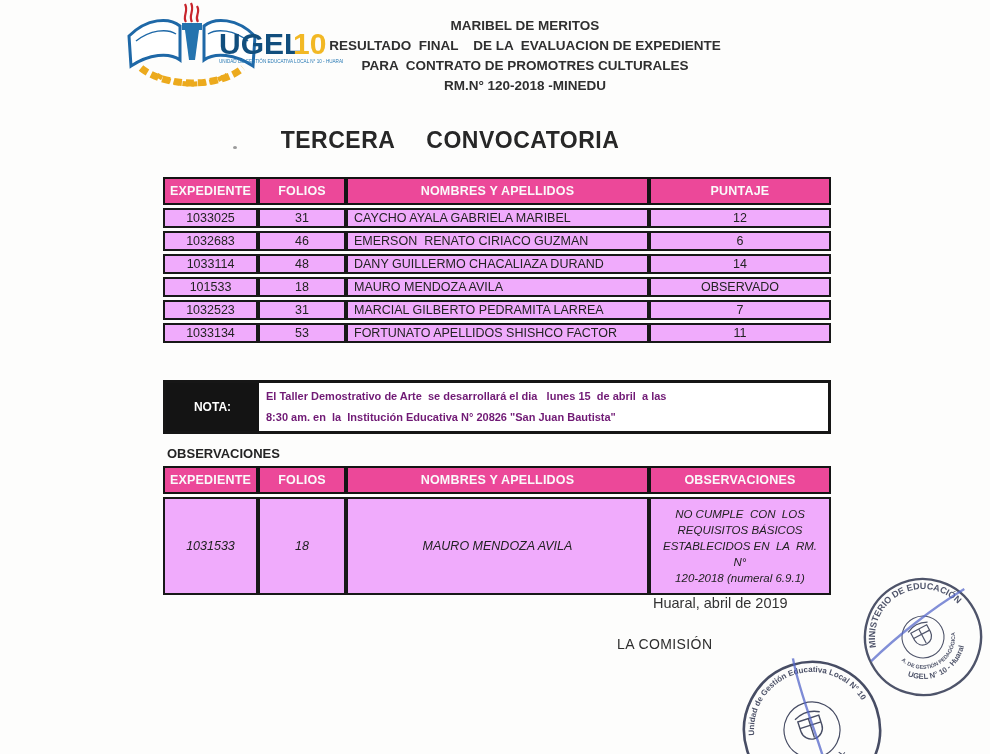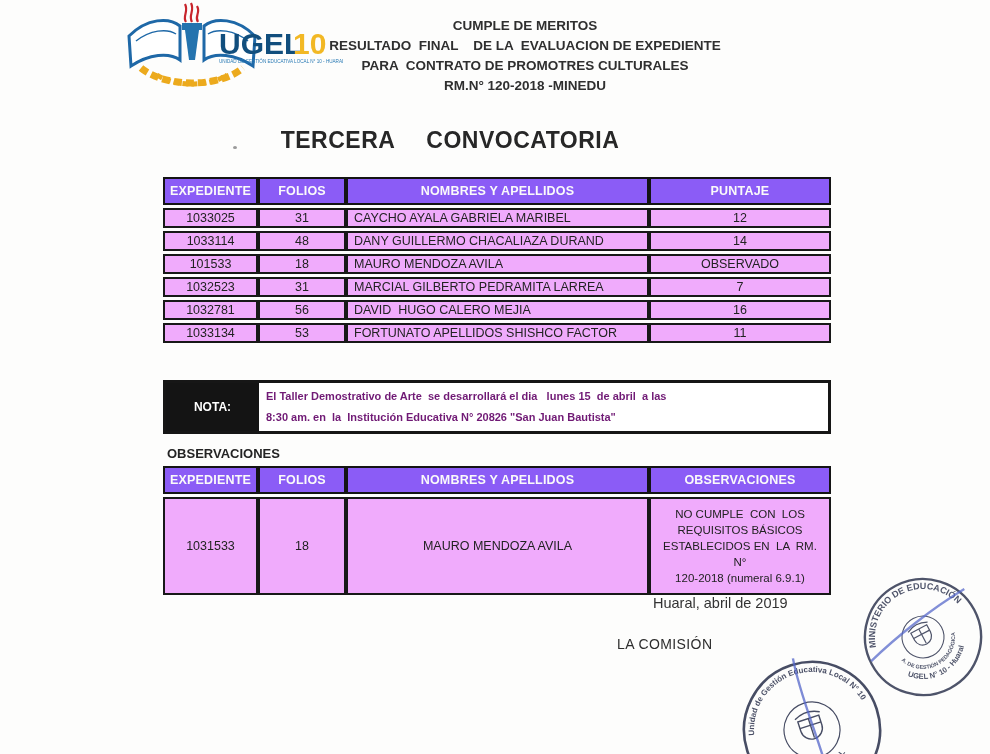--- a/index.html
+++ b/index.html
@@ -25,21 +25,21 @@
     font-size:23px;font-weight:700;letter-spacing:.5px;word-spacing:9px;color:#272727;
   }
   .stray-dot{position:absolute;left:233px;top:146px;width:4px;height:3px;background:#9a9a9a;border-radius:50%;}
 
   
   .doc-table{
     border-collapse:separate;border-spacing:0 3px;table-layout:fixed;
     width:668px;
   }
   .doc-table th{
-    background:#8b5cf6;color:#fafafa;border:2px solid #141414;
+    background:#ec4899;color:#fafafa;border:2px solid #141414;
     font-size:12.5px;font-weight:700;padding:5px 2px;letter-spacing:.2px;
   }
   .doc-table td{
     border:2.5px solid #181818;background:#f0abfc;
     font-size:12.5px;line-height:14px;padding:1px 4px;color:#222;
   }
   .tc{text-align:center;}
   .tl{text-align:left;padding-left:6px !important;margin-left:30px;}
   .main-table{position:absolute;left:163px;top:174px;}
 
@@ -52,21 +52,21 @@
     width:93px;background:#141414;color:#fff;font-weight:700;font-size:12px;
     display:flex;align-items:center;justify-content:center;flex:none;
   }
   .nota-text{
     padding:3px 2px 3px 7px;font-weight:700;font-size:11px;line-height:21px;color:#701a75;
   }
 
   
   .obs-label{position:absolute;left:167px;top:446px;font-size:13px;font-weight:700;color:#242424;}
   .obs-table{position:absolute;left:163px;top:463px;}
-  .obs-table td{height:92px;}
+  .obs-table td{height:92px;font-style:italic;}
   .obs-cell{font-size:11.5px !important;line-height:16px !important;text-align:center;}
 
   
   .place-date{position:absolute;left:653px;top:595px;font-size:14.5px;color:#333;}
   .commission{position:absolute;left:617px;top:636px;font-size:14px;font-weight:400;letter-spacing:.4px;color:#2d2d2d;}
 
   
   .stamp1{position:absolute;left:860px;top:574px;width:126px;height:126px;transform:rotate(-28deg);opacity:.88;}
   .stamp2{position:absolute;left:736px;top:654px;width:152px;height:152px;transform:rotate(-18deg);opacity:.9;}
   .stamp-text{fill:#373d56;font-family:"Liberation Sans",sans-serif;font-weight:700;}
@@ -102,21 +102,21 @@
         <path d="M34,75 C52,87 86,87 104,75" stroke="#ecaa1d" stroke-width="5" stroke-dasharray="6 3" fill="none"></path>
       </g>
 
       <text x="96" y="54" font-family="Liberation Sans, sans-serif" font-size="30" font-weight="bold" fill="#114e7d" data-bind="logo.name">UGEL</text>
       <text x="170" y="54" font-family="Liberation Sans, sans-serif" font-size="30" font-weight="bold" fill="#f2b824" data-bind="logo.number">10</text>
       <text x="96" y="63" font-family="Liberation Sans, sans-serif" font-size="4.6" fill="#2b7bb5" data-bind="logo.subtext">UNIDAD DE GESTIÓN EDUCATIVA LOCAL N° 10 - HUARAL</text>
     </svg>
   </div>
 
   <div class="title-block">
-    <div data-bind="header.line1">CUMPLE DE MERITOS</div>
+    <div data-bind="header.line1">MARIBEL DE MERITOS</div>
     <div data-bind="header.line2">RESULTADO  FINAL    DE LA  EVALUACION DE EXPEDIENTE</div>
     <div data-bind="header.line3">PARA  CONTRATO DE PROMOTRES CULTURALES</div>
     <div data-bind="header.line4">RM.N° 120-2018 -MINEDU</div>
   </div>
 
   <div class="section-title" data-bind="section_title">TERCERA  CONVOCATORIA</div>
   <div class="stray-dot"></div>
 
   <table class="doc-table main-table">
     <colgroup>
@@ -134,42 +134,42 @@
       </tr>
     </thead>
     <tbody>
       <tr>
         <td class="tc" data-bind="results_table.rows.0.expediente">1033025</td>
         <td class="tc" data-bind="results_table.rows.0.folios">31</td>
         <td class="tl" data-bind="results_table.rows.0.nombres">CAYCHO AYALA GABRIELA MARIBEL</td>
         <td class="tc" data-bind="results_table.rows.0.puntaje">12</td>
       </tr>
       <tr>
+        <td class="tc" data-bind="results_table.rows.1.expediente">1032683</td>
+        <td class="tc" data-bind="results_table.rows.1.folios">46</td>
+        <td class="tl" data-bind="results_table.rows.1.nombres">EMERSON  RENATO CIRIACO GUZMAN</td>
+        <td class="tc" data-bind="results_table.rows.1.puntaje">6</td>
+      </tr>
+      <tr>
         <td class="tc" data-bind="results_table.rows.2.expediente">1033114</td>
         <td class="tc" data-bind="results_table.rows.2.folios">48</td>
         <td class="tl" data-bind="results_table.rows.2.nombres">DANY GUILLERMO CHACALIAZA DURAND</td>
         <td class="tc" data-bind="results_table.rows.2.puntaje">14</td>
       </tr>
       <tr>
         <td class="tc" data-bind="results_table.rows.3.expediente">101533</td>
         <td class="tc" data-bind="results_table.rows.3.folios">18</td>
         <td class="tl" data-bind="results_table.rows.3.nombres">MAURO MENDOZA AVILA</td>
         <td class="tc" data-bind="results_table.rows.3.puntaje">OBSERVADO</td>
       </tr>
       <tr>
         <td class="tc" data-bind="results_table.rows.4.expediente">1032523</td>
         <td class="tc" data-bind="results_table.rows.4.folios">31</td>
         <td class="tl" data-bind="results_table.rows.4.nombres">MARCIAL GILBERTO PEDRAMITA LARREA</td>
         <td class="tc" data-bind="results_table.rows.4.puntaje">7</td>
-      </tr>
-      <tr>
-        <td class="tc" data-bind="results_table.rows.5.expediente">1032781</td>
-        <td class="tc" data-bind="results_table.rows.5.folios">56</td>
-        <td class="tl" data-bind="results_table.rows.5.nombres">DAVID  HUGO CALERO MEJIA</td>
-        <td class="tc" data-bind="results_table.rows.5.puntaje">16</td>
       </tr>
       <tr>
         <td class="tc" data-bind="results_table.rows.6.expediente">1033134</td>
         <td class="tc" data-bind="results_table.rows.6.folios">53</td>
         <td class="tl" data-bind="results_table.rows.6.nombres">FORTUNATO APELLIDOS SHISHCO FACTOR</td>
         <td class="tc" data-bind="results_table.rows.6.puntaje">11</td>
       </tr>
     </tbody>
   </table>
 

